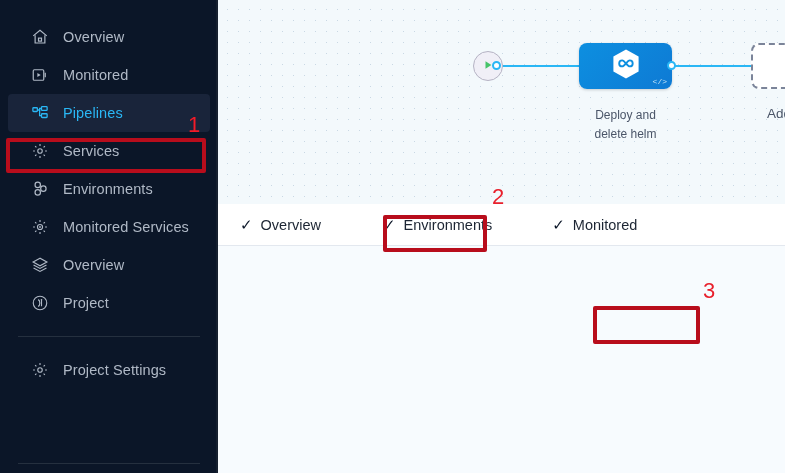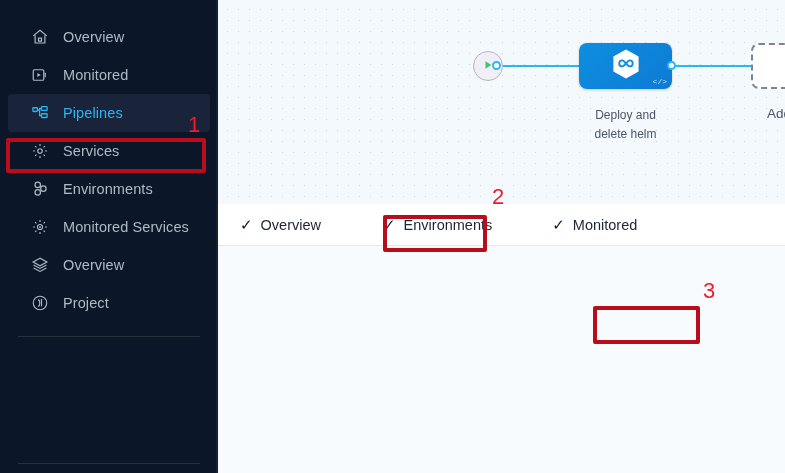--- a/index.html
+++ b/index.html
@@ -214,20 +214,29 @@
           <circle cx="12" cy="12" r="9"></circle>
             <path d="M9.5 7.5c3 1 3 8 0 9M14 7.8v8.4"></path>
             <circle cx="14" cy="7.8" r="1.1" fill="#b0b9c6" stroke="none"></circle>
         </svg>
       </span>
       <span>Project</span>
     </div>
 
     <div class="nav-sep"></div>
 
+    <div class="nav-item">
+      <span class="ico">
+        <svg width="18" height="18" viewBox="0 0 24 24" fill="none" stroke="#b0b9c6" stroke-width="1.5">
+          <circle cx="12" cy="12" r="3"></circle>
+          <path d="M12 2.8v2.4M12 18.8v2.4M21.2 12h-2.4M5.2 12H2.8M18.5 5.5l-1.7 1.7M7.2 16.8l-1.7 1.7M18.5 18.5l-1.7-1.7M7.2 7.2 5.5 5.5"></path>
+        </svg>
+      </span>
+      <span>Project Settings</span>
+    </div>
 
     <div id="sidebar-bottom-sep"></div>
     <div id="sidebar-edge"></div>
   </nav>
 
   <div id="main">
 
     <div id="canvas">
       <div class="wire" id="wire1"></div>
       <div class="wire" id="wire2"></div>

